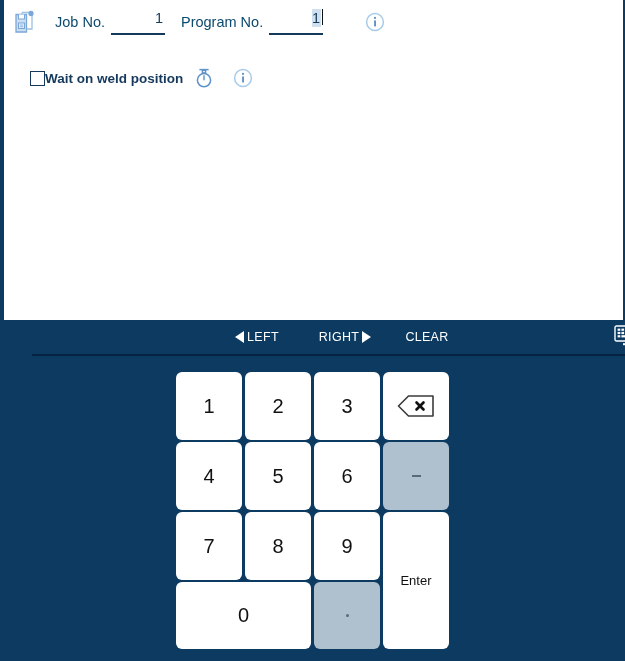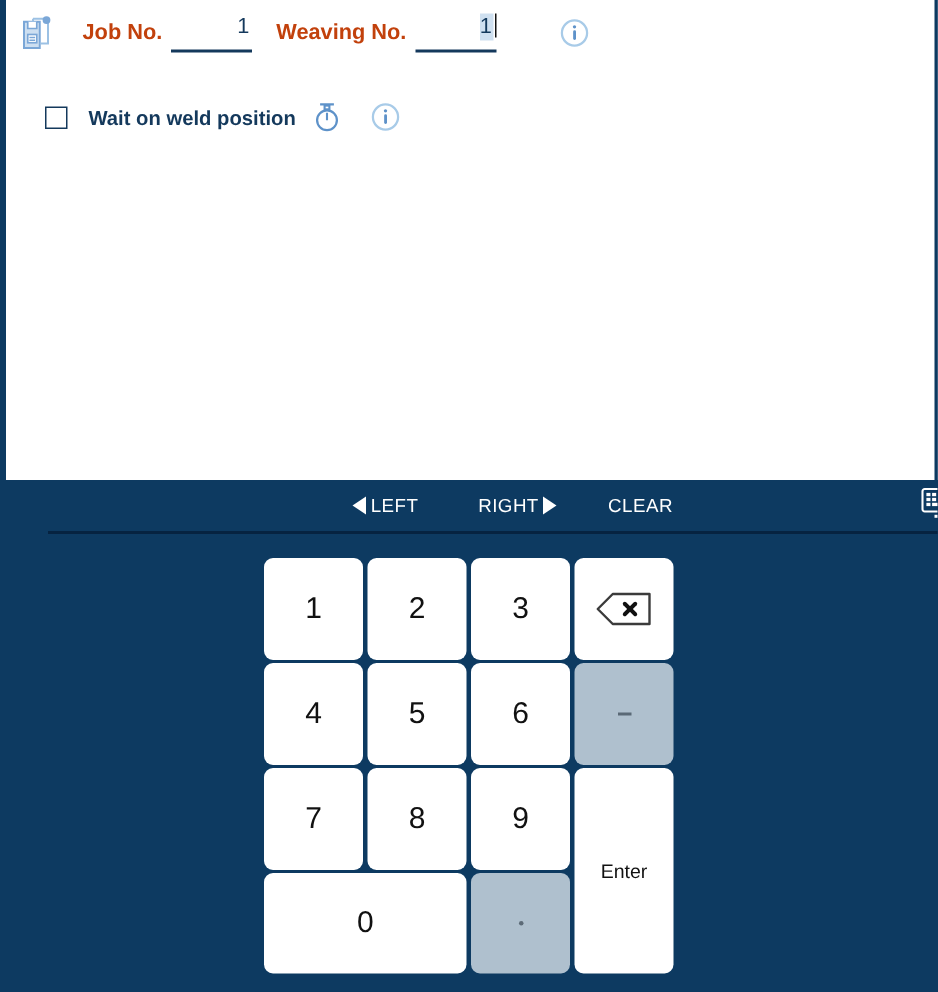--- a/index.html
+++ b/index.html
@@ -47,22 +47,22 @@
   .job-icon {
     width: 22px;
     height: 24px;
     margin-left: 9px;
     margin-right: 20px;
     flex: 0 0 auto;
     display: block;
   }
   .field-label {
     font-size: 14.5px;
-    color: #c2410c;
-    font-weight: 700;
+    color: #0c4a6e;
+    font-weight: 400;
     white-space: nowrap;
   }
   .num-field {
     position: relative;
     width: 54px;
     height: 26px;
     margin-left: 6px;
     margin-right: 16px;
     border-bottom: 2px solid #14395c;
     box-sizing: border-box;
@@ -109,21 +109,20 @@
 
   .checkbox {
     width: 15px;
     height: 15px;
     border: 1.6px solid #14395c;
     background: #ffffff;
     box-sizing: border-box;
     flex: 0 0 auto;
   }
   .check-label {
-    margin-left: 14px;
     font-size: 13.5px;
     font-weight: bold;
     color: #14395c;
     white-space: nowrap;
   }
   .row-icon {
     margin-left: 11px;
     width: 20px;
     height: 22px;
     flex: 0 0 auto;
@@ -232,21 +231,21 @@
         <path d="M9 2.5 L9 4.5" stroke="#9cc1e4" stroke-width="1.3"></path>
         <circle cx="18" cy="3.4" r="2.6" fill="#7ba7d7"></circle>
       </svg>
 
       <span class="field-label">Job No.</span>
 
       <div class="num-field">
         <span class="val">1</span>
       </div>
 
-      <span class="field-label">Weaving No.</span>
+      <span class="field-label">Program No.</span>
 
       <div class="num-field focused">
         <span class="val">1</span>
           <span class="caret"></span>
       </div>
 
       <svg class="info-icon header-info" viewBox="0 0 20 20">
         <circle cx="10" cy="10" r="8.4" fill="none" stroke="#a8cbe8" stroke-width="1.5"></circle>
         <circle cx="10" cy="5.9" r="1.1" fill="#5e92c9"></circle>
         <rect x="9.1" y="8.2" width="1.9" height="6.4" rx="0.9" fill="#5e92c9"></rect>

